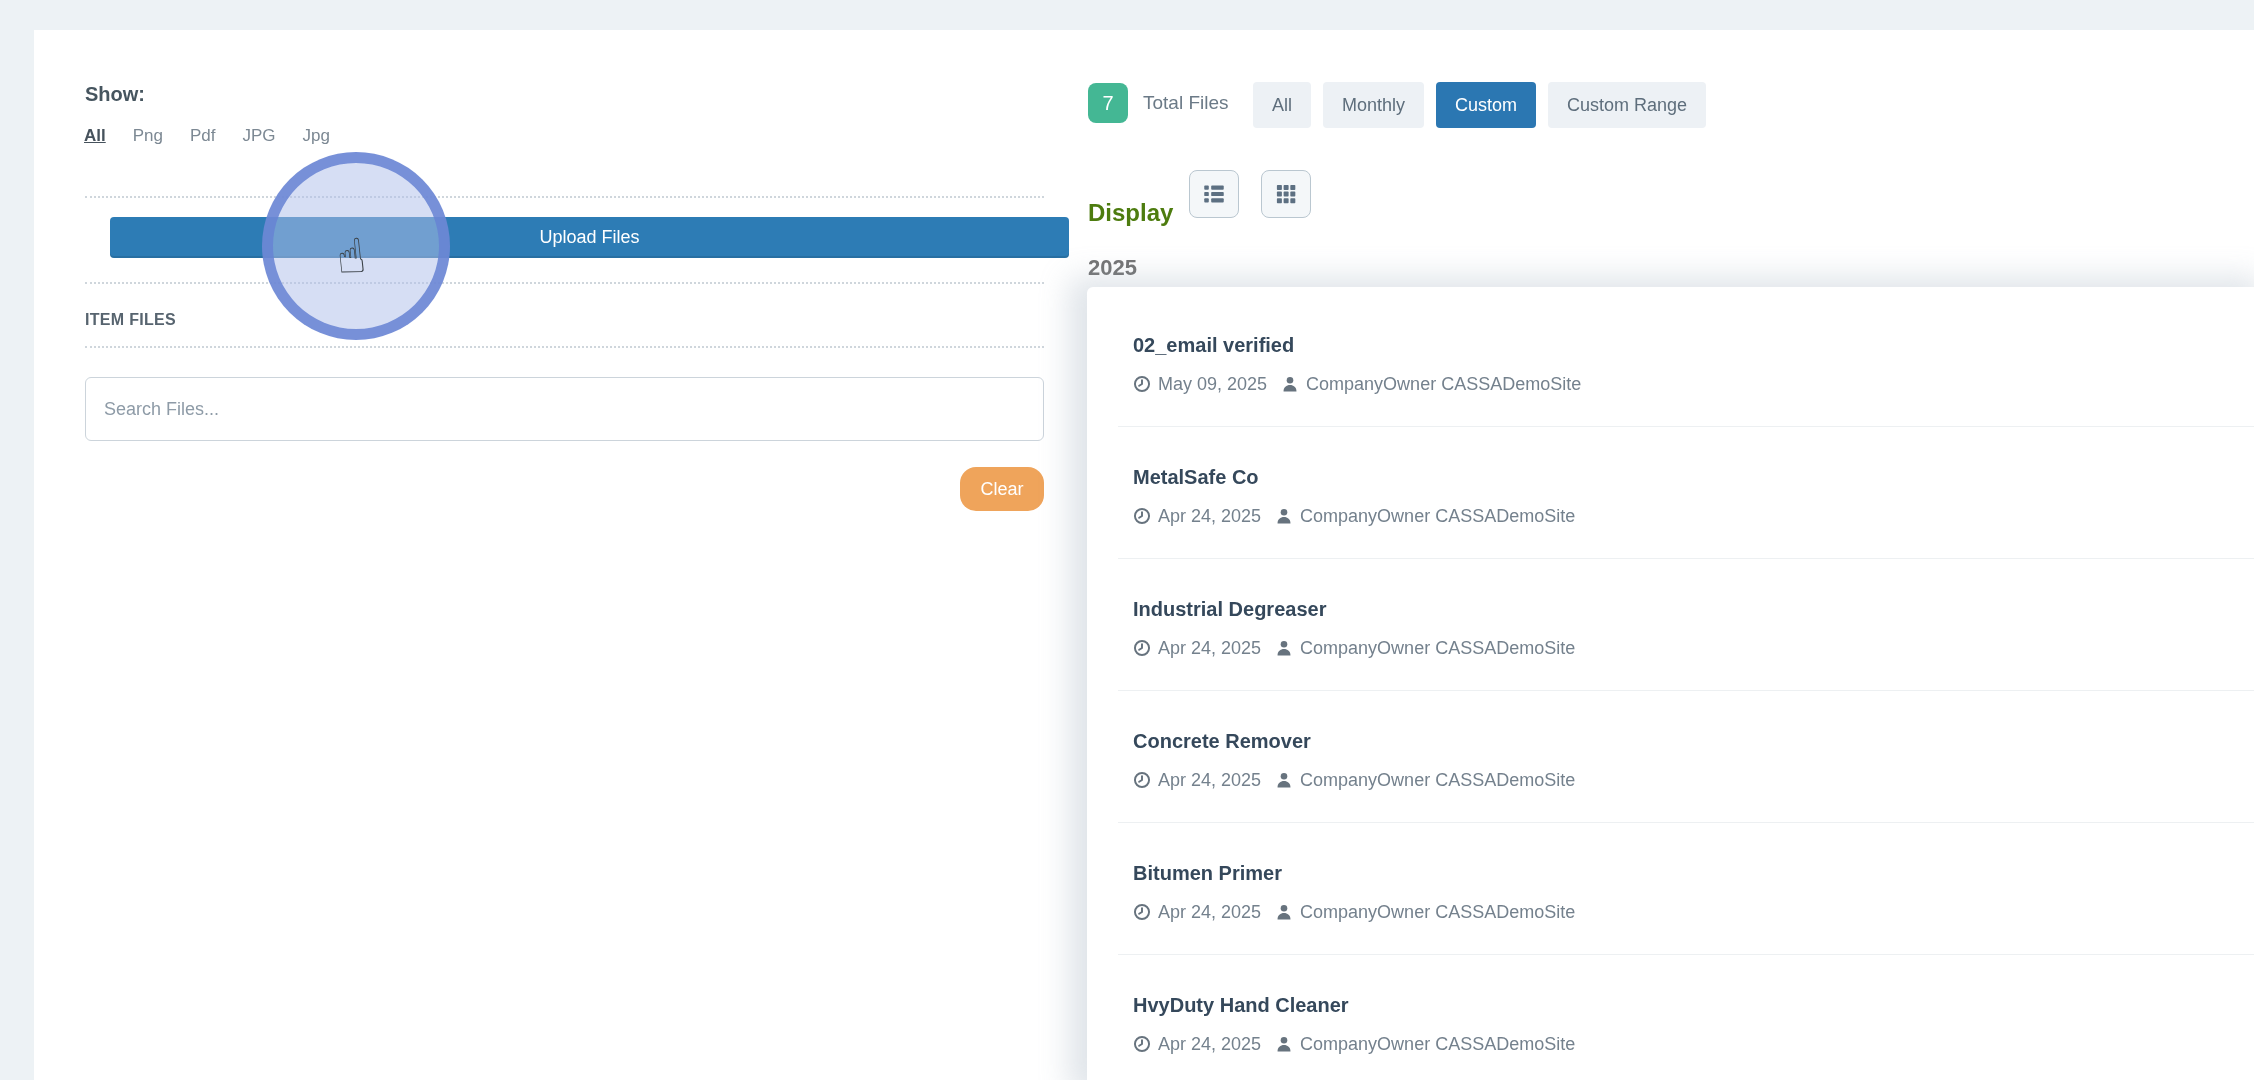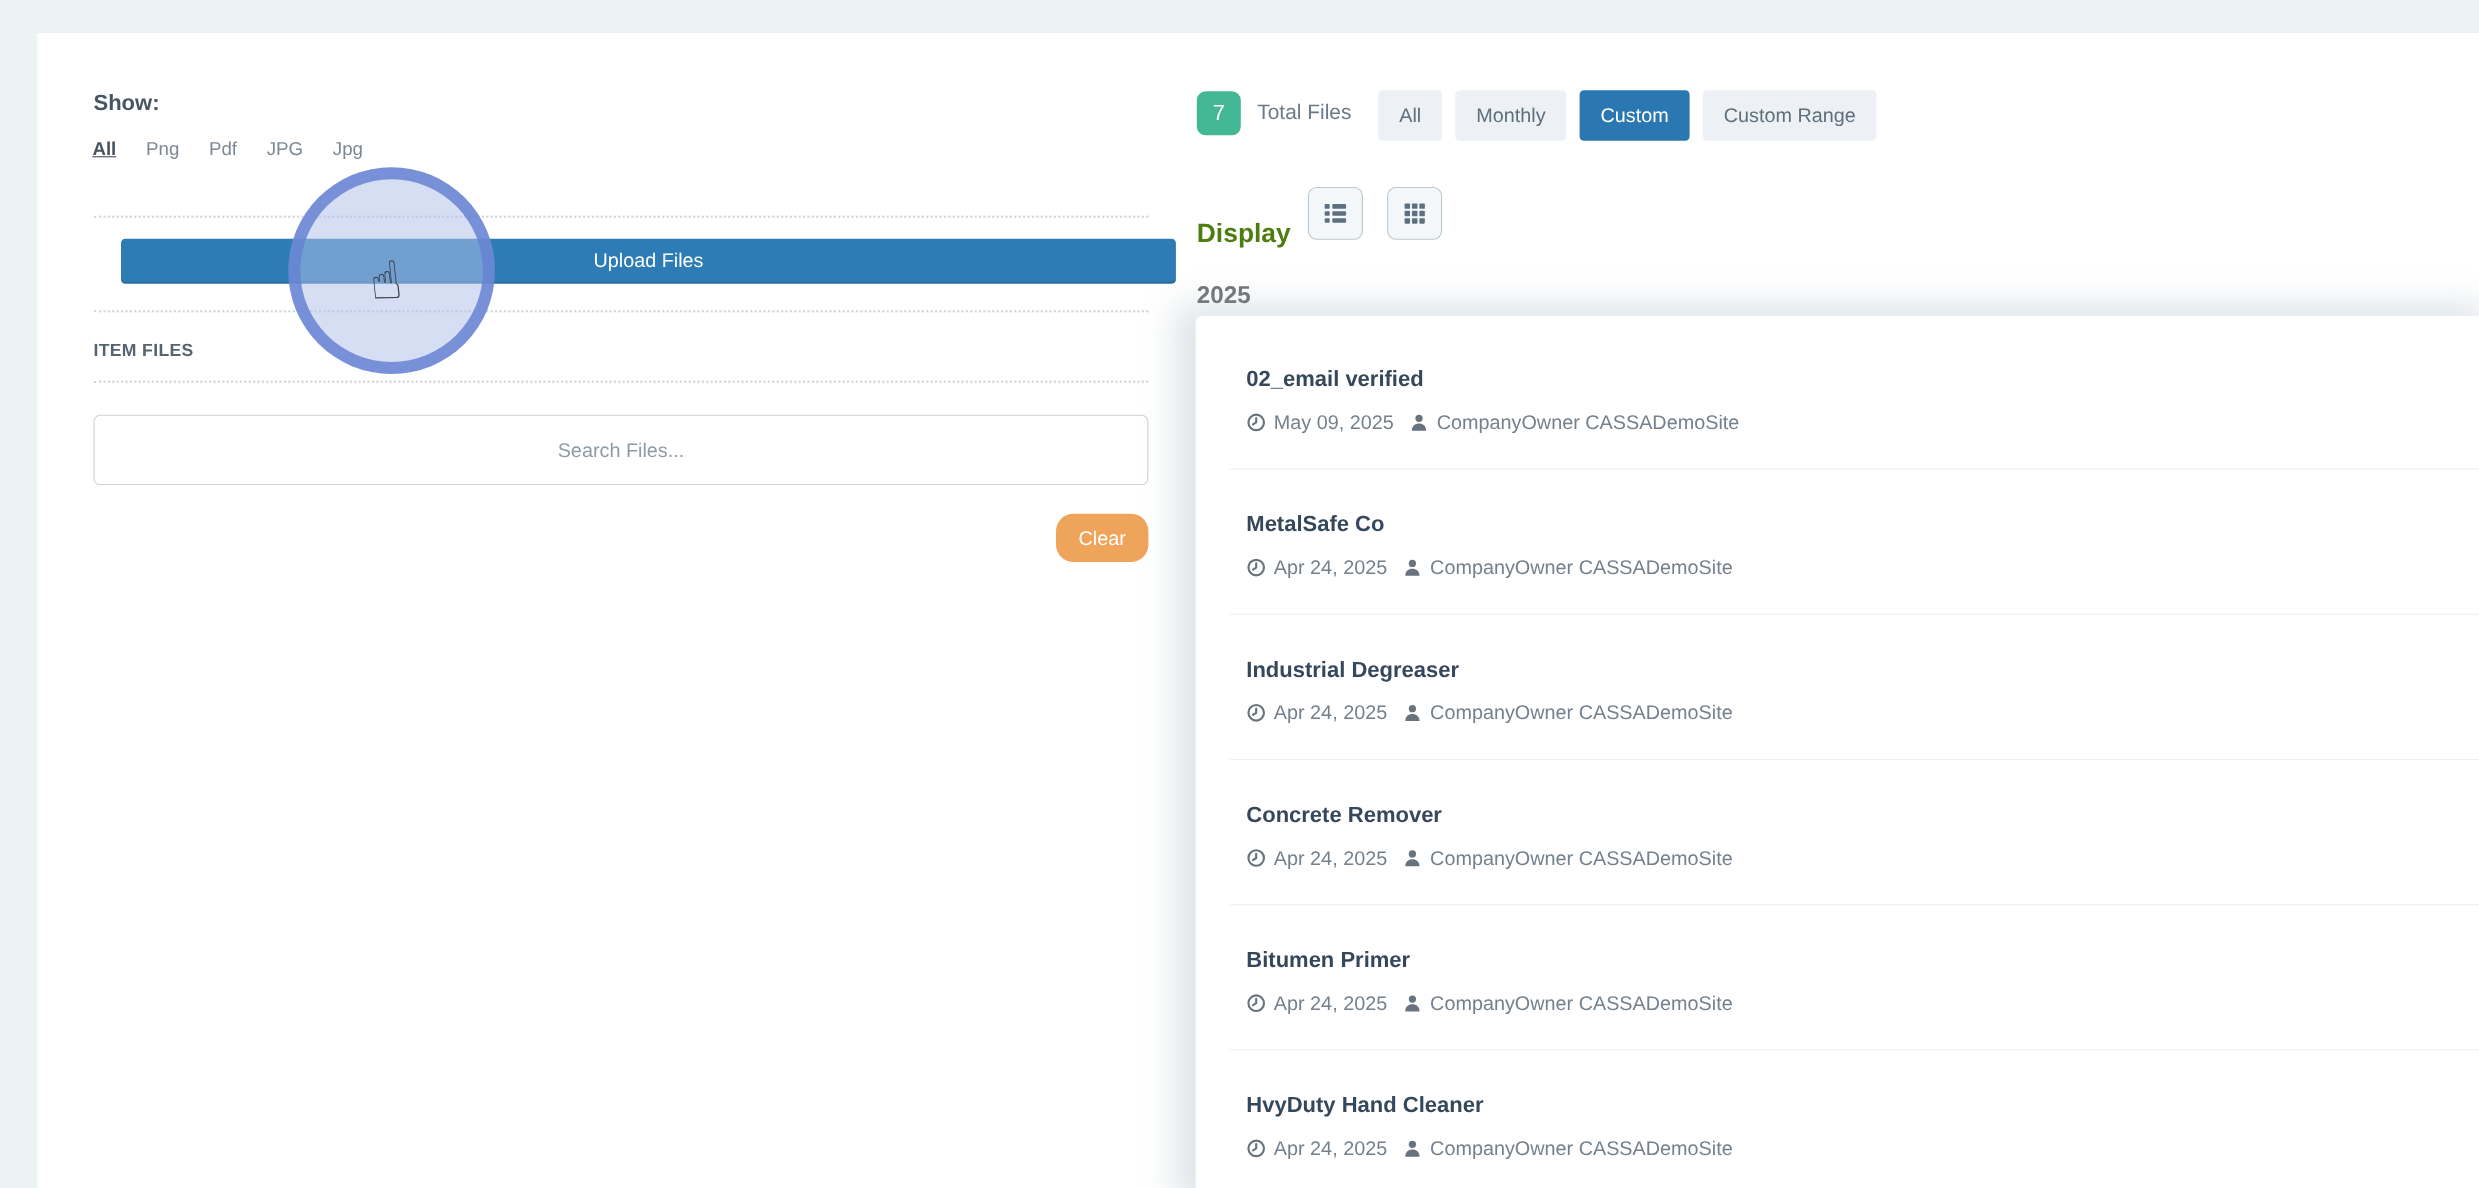--- a/index.html
+++ b/index.html
@@ -15,21 +15,21 @@
   .filters .filter{cursor:pointer;}
   .filters .filter.active{color:#46525c;font-weight:bold;text-decoration:underline;}
   .dotted{position:absolute;left:85px;width:959px;height:0;border-top:2px dotted #cfd6dc;}
   .dotted.d1{top:196px;} .dotted.d2{top:282px;} .dotted.d3{top:346px;}
   .upload-btn{position:absolute;left:85px;top:217px;width:959px;height:41px;background:#2d7cb5;
     color:#fff;font-size:18px;border:none;border-radius:4px;cursor:pointer;
     box-shadow:inset 0 -2px 0 rgba(0,0,0,0.10);font-family:inherit;margin-left:25px;}
   .item-files-label{position:absolute;left:85px;top:311px;font-size:16px;font-weight:bold;color:#57646f;letter-spacing:.3px;}
   .search-input{position:absolute;left:85px;top:377px;width:959px;height:64px;box-sizing:border-box;
     border:1px solid #ccd4db;border-radius:6px;padding:0 18px;font-size:18px;color:#45525d;
-    font-family:inherit;background:#fff;outline:none;text-align:center;}
+    font-family:inherit;background:#fff;outline:none;}
   .search-input::placeholder{color:#8e9ba7;}
   .clear-btn{position:absolute;left:960px;top:467px;width:84px;height:44px;background:#efa45b;color:#fff;
     font-size:18px;border:none;border-radius:16px;cursor:pointer;font-family:inherit;}
 
   
   .click-circle{position:absolute;left:262px;top:152px;width:188px;height:188px;border-radius:50%;
     border:11px solid rgba(102,131,211,0.85);background:rgba(176,191,233,0.52);box-sizing:border-box;z-index:6;}
   .hand-cursor{position:absolute;left:327px;top:230px;width:48px;height:54px;z-index:7;
     font-size:48px;line-height:54px;text-align:center;color:#3a4046;transform:rotate(-6deg);}
 

